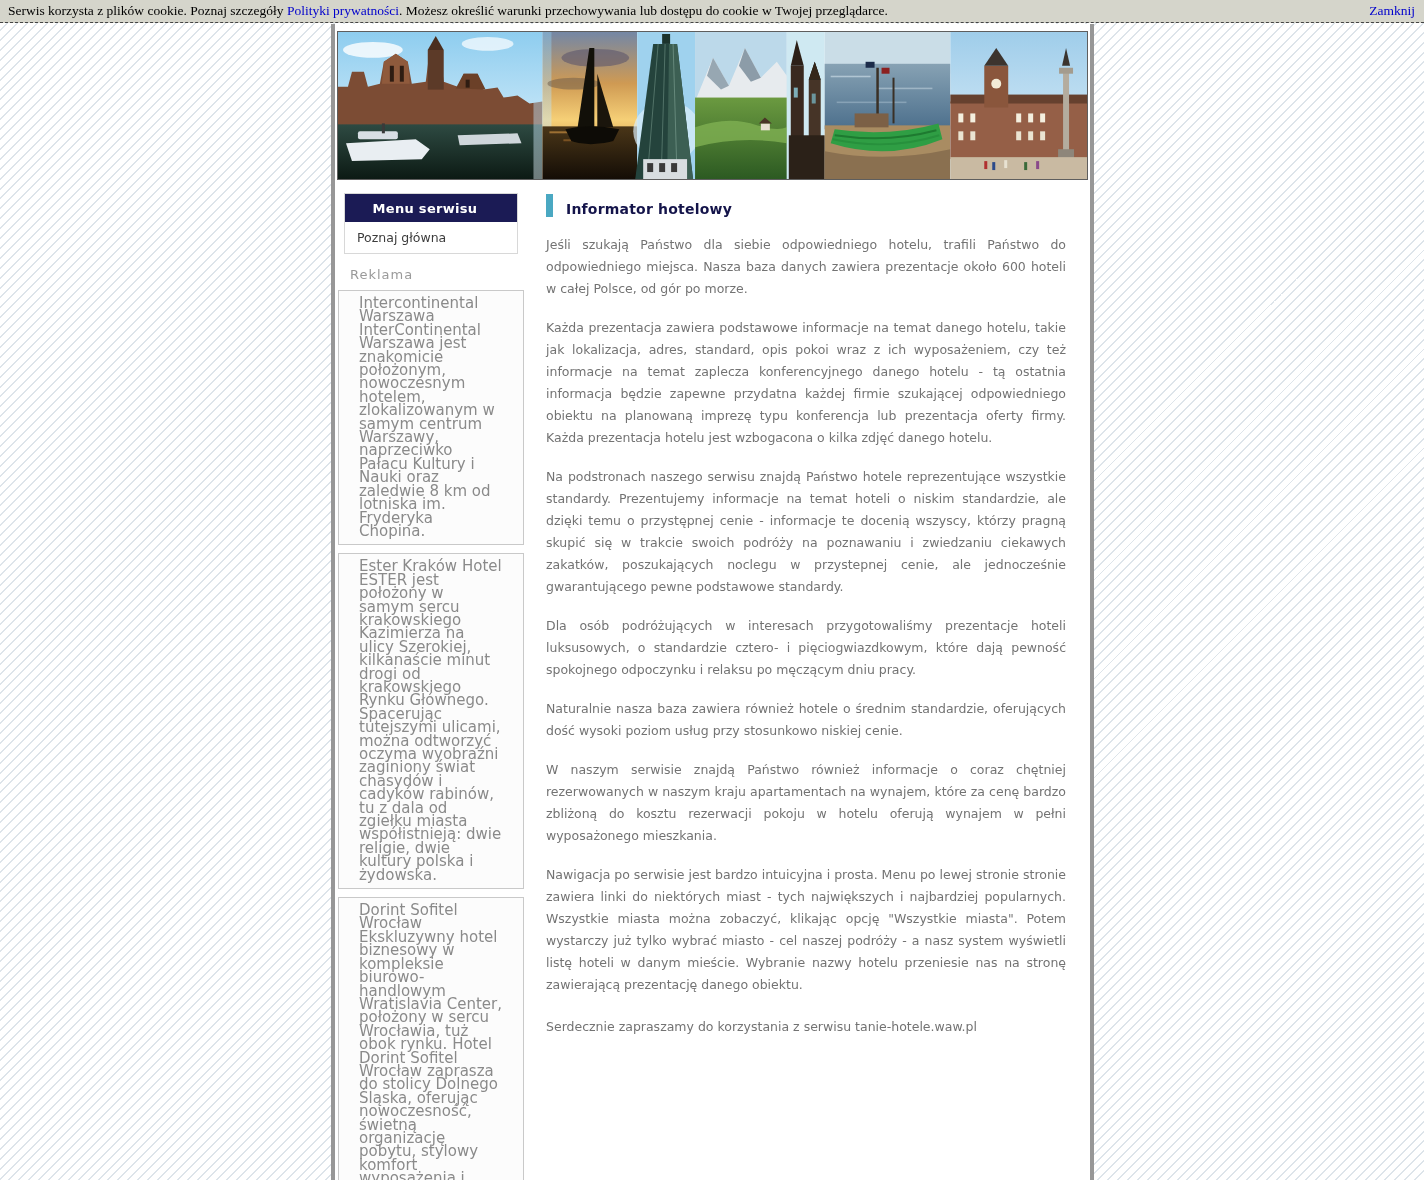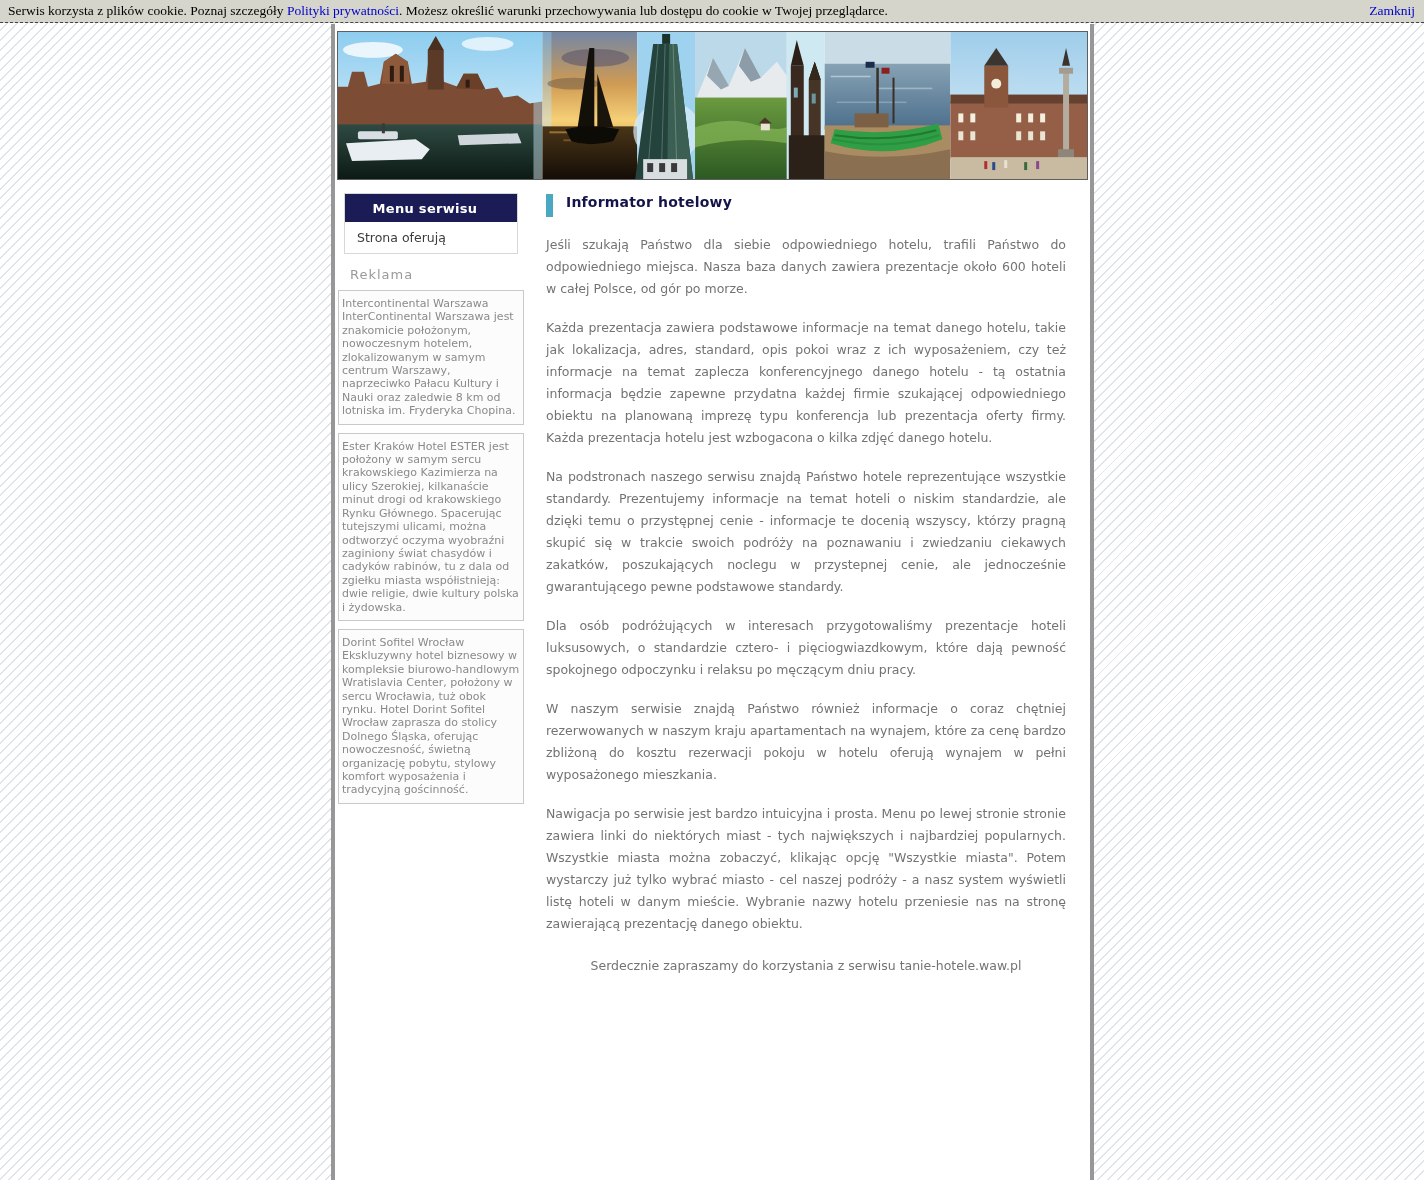--- a/index.html
+++ b/index.html
@@ -63,38 +63,38 @@
     font-size: 12.5px; color: #3c3c3c; text-decoration: none;
     padding: 8px 4px 8px 12px;
     border-bottom: 1px solid #e4e4e4;
     cursor: pointer;
   }
   .menu-item:last-child { border-bottom: none; }
 
   .ads-label { color: #9a9a9a; font-size: 13px; letter-spacing: 1px; margin: 12px 0 8px 12px; }
   .ad-box {
     border: 1px solid #c9c9c9; background: #fcfcfc;
-    padding: 6px 3px; margin: 0 0 8px 0;
-    font-size: 11px; line-height: 13.4px; color: #8a8a8a;
+    padding: 6px 20px; margin: 0 0 8px 0;
+    font-size: 15px; line-height: 13.4px; color: #8a8a8a;
     cursor: pointer;
   }
 
   .main { flex: 1 1 auto; padding: 0 24px 30px 22px; }
-  .section-heading { display: flex; align-items: flex-start; margin: 25px 0 2px 0; }
+  .section-heading { display: flex; align-items: flex-end; margin: 25px 0 2px 0; }
   .section-heading:first-child { margin-top: 1px; }
   .heading-bar {
     width: 7px; height: 23px; background: #4aa8c2;
     margin-right: 13px; flex: 0 0 7px;
   }
   .heading-text { font-size: 14px; font-weight: bold; color: #14144a; letter-spacing: .2px; }
   .main p {
     font-size: 12.5px; line-height: 22px; color: #737373;
     text-align: justify; margin: 17px 0;
   }
-  .main p.closing { text-align: center; margin-top: 20px; }
+  .main p.closing { text-align: left; margin-top: 20px; }
 </style>
 </head>
 <body>
 
 <div class="cookie-bar">
   <a class="cookie-close">Zamknij</a>
   <span>Serwis korzysta z plików cookie. Poznaj szczegóły </span><a>Polityki prywatności</a><span>. Możesz określić warunki przechowywania lub dostępu do cookie w Twojej przeglądarce.</span>
 </div>
 
 <div class="wrapper">
@@ -238,21 +238,21 @@
       <rect x="700" y="130" width="3" height="8" fill="#8a4a8a"></rect>
     </svg>
   </div>
 
   <div class="content">
 
     <div class="sidebar">
 
       <div class="menubox">
         <div class="menubox-header">Menu serwisu</div>
-        <a class="menu-item">Strona oferują</a>
+        <a class="menu-item">Poznaj główna</a>
       </div>
 
 
       <div class="ads-label">Reklama</div>
 
       <div class="ad-box">
         <span>Intercontinental Warszawa</span>
         <span>InterContinental Warszawa jest znakomicie położonym, nowoczesnym hotelem, zlokalizowanym w samym centrum Warszawy, naprzeciwko Pałacu Kultury i Nauki oraz zaledwie 8 km od lotniska im. Fryderyka Chopina.</span>
       </div>
 
@@ -272,20 +272,21 @@
 
       <div class="section-heading">
         <span class="heading-bar"></span>
         <span class="heading-text">Informator hotelowy</span>
       </div>
       <p>Jeśli szukają Państwo dla siebie odpowiedniego hotelu, trafili Państwo do odpowiedniego miejsca. Nasza baza danych zawiera prezentacje około 600 hoteli w całej Polsce, od gór po morze.</p>
       <p>Każda prezentacja zawiera podstawowe informacje na temat danego hotelu, takie jak lokalizacja, adres, standard, opis pokoi wraz z ich wyposażeniem, czy też informacje na temat zaplecza konferencyjnego danego hotelu - tą ostatnia informacja będzie zapewne przydatna każdej firmie szukającej odpowiedniego obiektu na planowaną imprezę typu konferencja lub prezentacja oferty firmy. Każda prezentacja hotelu jest wzbogacona o kilka zdjęć danego hotelu.</p>
 
       <p>Na podstronach naszego serwisu znajdą Państwo hotele reprezentujące wszystkie standardy. Prezentujemy informacje na temat hoteli o niskim standardzie, ale dzięki temu o przystępnej cenie - informacje te docenią wszyscy, którzy pragną skupić się w trakcie swoich podróży na poznawaniu i zwiedzaniu ciekawych zakatków, poszukających noclegu w przystepnej cenie, ale jednocześnie gwarantującego pewne podstawowe standardy.</p>
       <p>Dla osób podróżujących w interesach przygotowaliśmy prezentacje hoteli luksusowych, o standardzie cztero- i pięciogwiazdkowym, które dają pewność spokojnego odpoczynku i relaksu po męczącym dniu pracy.</p>
+      <p>Naturalnie nasza baza zawiera również hotele o średnim standardzie, oferujących dość wysoki poziom usług przy stosunkowo niskiej cenie.</p>
       <p>W naszym serwisie znajdą Państwo również informacje o coraz chętniej rezerwowanych w naszym kraju apartamentach na wynajem, które za cenę bardzo zbliżoną do kosztu rezerwacji pokoju w hotelu oferują wynajem w pełni wyposażonego mieszkania.</p>
 
       <p>Nawigacja po serwisie jest bardzo intuicyjna i prosta. Menu po lewej stronie stronie zawiera linki do niektórych miast - tych największych i najbardziej popularnych. Wszystkie miasta można zobaczyć, klikając opcję "Wszystkie miasta". Potem wystarczy już tylko wybrać miasto - cel naszej podróży - a nasz system wyświetli listę hoteli w danym mieście. Wybranie nazwy hotelu przeniesie nas na stronę zawierającą prezentację danego obiektu.</p>
 
       <p class="closing">Serdecznie zapraszamy do korzystania z serwisu tanie-hotele.waw.pl</p>
 
     </div>
   </div>
 </div>
 

